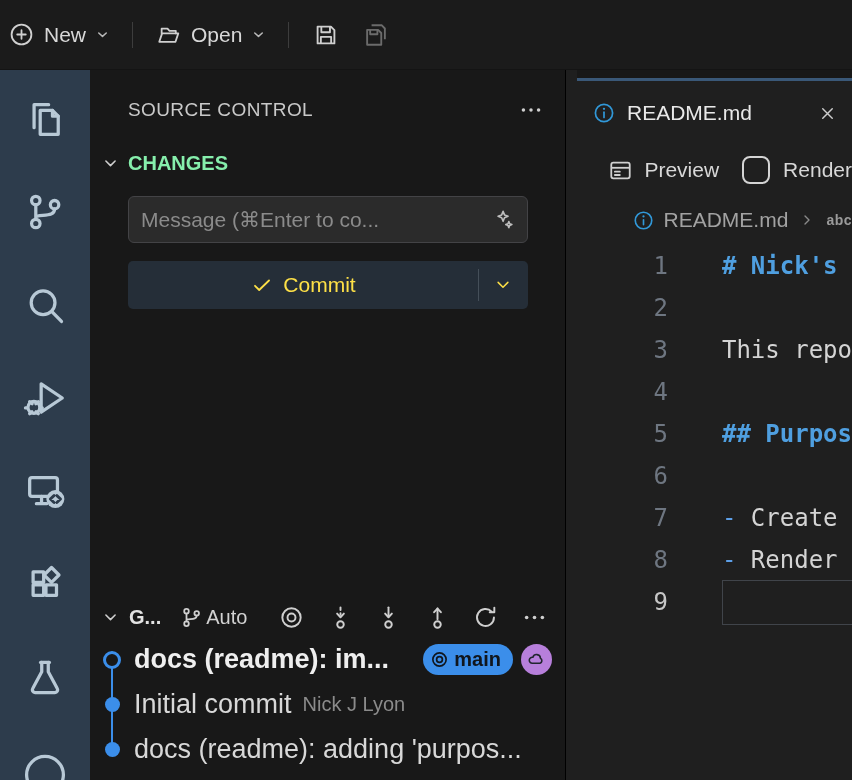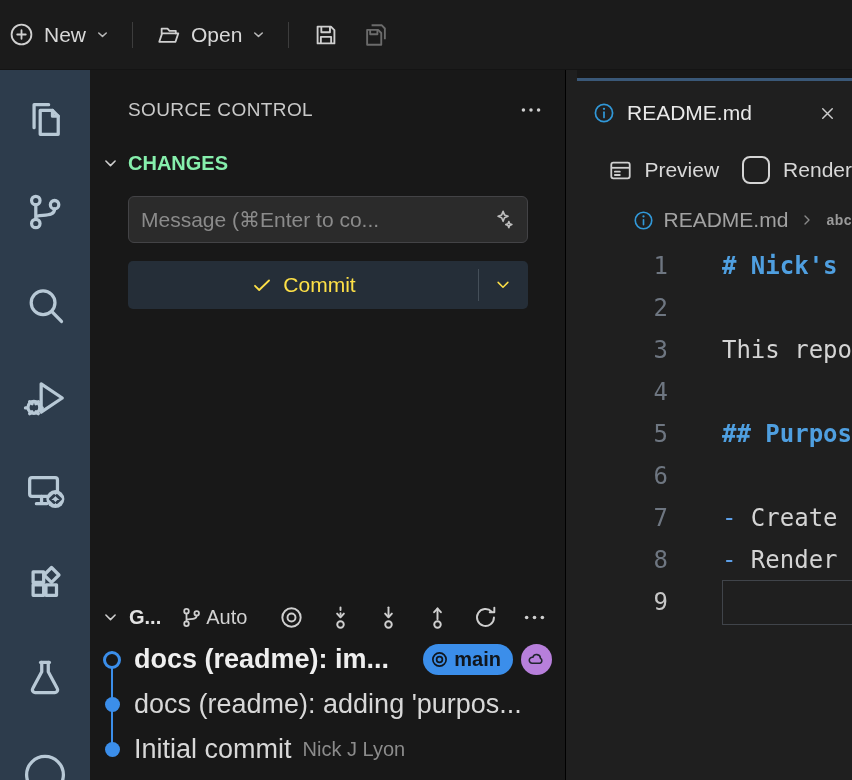--- a/index.html
+++ b/index.html
@@ -357,28 +357,28 @@
                 <svg viewBox="0 0 24 24" fill="none" stroke="currentColor" stroke-linecap="round" stroke-linejoin="round" stroke-width="1.8">
                   <path d="M7.4 16.2a3.4 3.4 0 1 1 .5-6.7 4.4 4.4 0 0 1 8.6 1 3.1 3.1 0 0 1-.5 5.7z"></path>
                 </svg>
               </div>
             </div>
           </div>
           <div class="commit-row">
             <div class="bullet-col">
               <div class="bullet-dot"></div>
             </div>
-            <span class="commit-msg">docs (readme): adding 'purpos...</span>
+            <span class="commit-msg">Initial commit</span>
+            <span class="commit-author">Nick J Lyon</span>
           </div>
           <div class="commit-row">
             <div class="bullet-col">
               <div class="bullet-dot"></div>
             </div>
-            <span class="commit-msg">Initial commit</span>
-            <span class="commit-author">Nick J Lyon</span>
+            <span class="commit-msg">docs (readme): adding 'purpos...</span>
           </div>
         </div>
     </div>
 
     <div class="editor">
       <div class="tab-strip">
         <div class="tab">
           <svg class="info" viewBox="0 0 24 24" fill="none" stroke="currentColor" stroke-width="1.7">
               <circle cx="12" cy="12" r="8.6"></circle>
               <path d="M12 11.2v5.2" stroke-linecap="round"></path>

